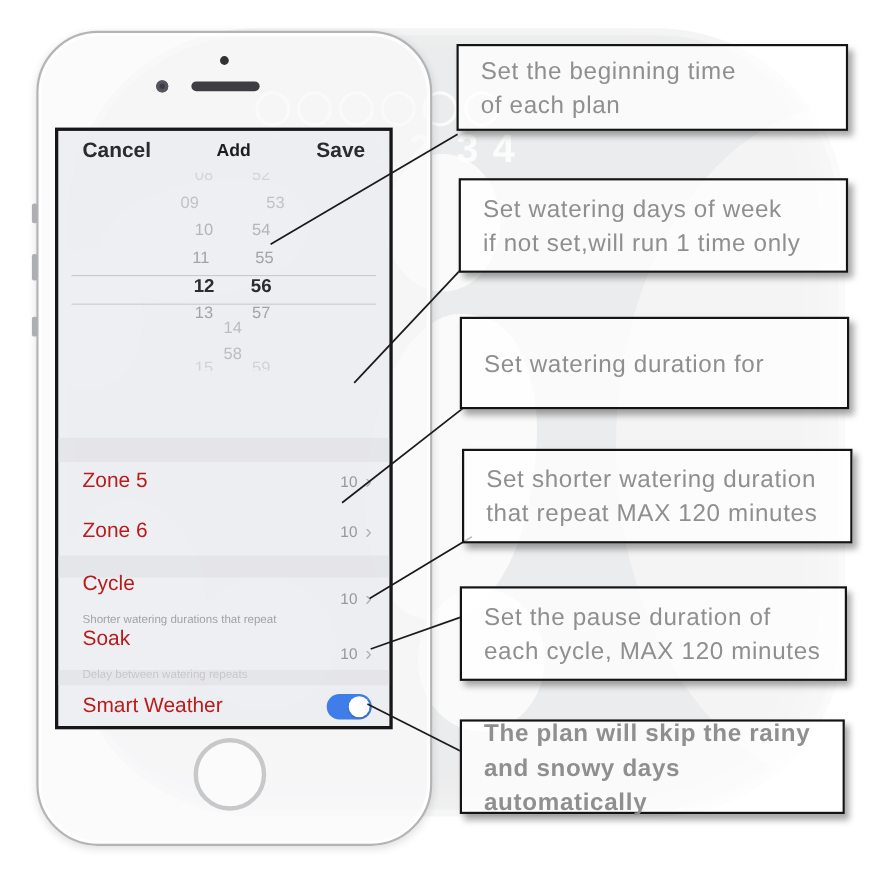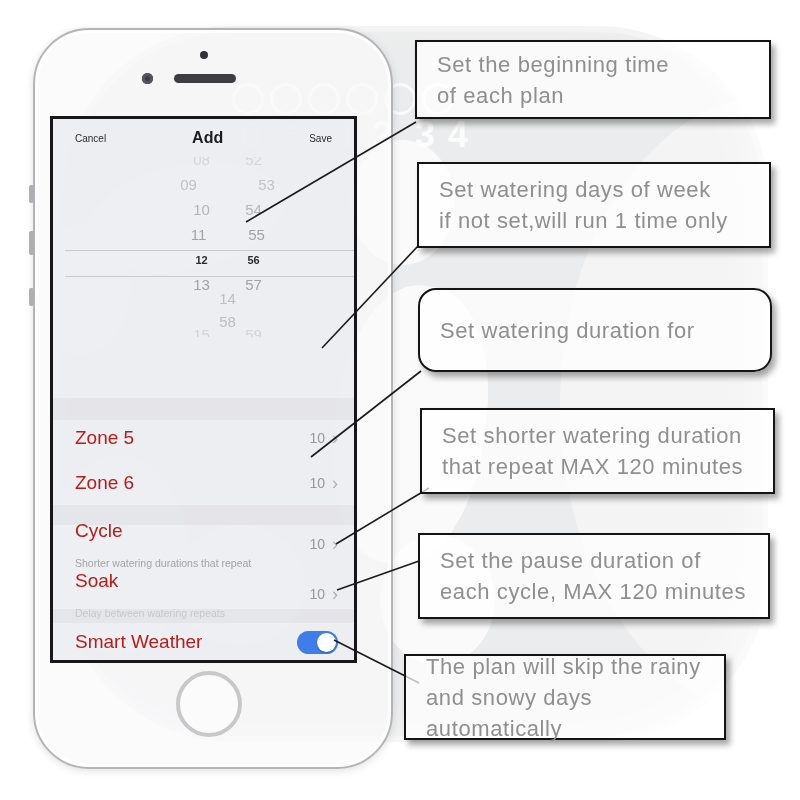--- a/index.html
+++ b/index.html
@@ -36,30 +36,30 @@
              background:#3c3c44;box-shadow:inset 0 0 0 3px #55555e;}
   .speaker{position:absolute;left:139px;top:44px;width:62px;height:9px;border-radius:5px;background:#3d3d42;}
   .home-btn{position:absolute;left:141px;top:641px;width:58px;height:58px;border-radius:50%;
             border:4px solid #c7c8ca;background:rgba(255,255,255,.55);}
 
   
   .screen{position:absolute;left:15px;top:86px;width:307px;height:547px;box-sizing:border-box;
           border:3px solid #17171a;background:rgba(236,237,240,.87);overflow:hidden;}
   .appbar{position:absolute;left:0;top:0;width:100%;height:38px;display:flex;align-items:center;
           justify-content:space-between;padding:0 22px;box-sizing:border-box;}
-  .appbar .btn{font-size:10px;color:#2b2b2e;}
+  .appbar .btn{font-size:19px;color:#2b2b2e;font-weight:bold;}
   .appbar .title{font-size:16px;font-weight:bold;color:#1c1c1f;}
 
-  .picker{position:absolute;left:0;top:38px;width:100%;height:180px;overflow:hidden;padding-left:16px;}
+  .picker{position:absolute;left:0;top:38px;width:100%;height:180px;overflow:hidden;}
   .picker .prow{height:25px;display:flex;justify-content:center;align-items:center;gap:6px;
                 transform:translateX(8px);}
   .picker .prow:first-child{margin-top:-10px;}
   .picker .prow span{width:46px;text-align:center;font-size:15px;color:#96969b;}
   .prow.r0{opacity:.28;} .prow.r1{opacity:.5;gap:32px;} .prow.r2{opacity:.65;} .prow.r3{opacity:.85;gap:12px;}
-  .prow.r4 span{color:#2c2c30;font-weight:bold;font-size:11px;}
+  .prow.r4 span{color:#2c2c30;font-weight:bold;font-size:17px;}
   .prow.r5{opacity:.85;} .prow.r6{opacity:.55;flex-direction:column;} .prow.r7{opacity:.3;}
   .pdiv{position:absolute;left:12px;right:12px;height:1px;background:#c9cace;}
 
   .days{position:absolute;left:0;top:236px;width:100%;display:flex;justify-content:center;gap:7px;}
   .pill{width:31px;height:31px;border-radius:50%;border:1px solid #cfd0d4;display:flex;
         align-items:center;justify-content:center;font-size:10px;color:#8e8e93;box-sizing:border-box;}
   .pill.on{background:var(--accent-blue,#4a80e2);border-color:var(--accent-blue,#4a80e2);color:#fff;}
 
   .band{position:absolute;left:0;width:100%;background:#dfe0e4;opacity:.6;}
 
@@ -228,27 +228,27 @@
 </svg>
 
 <div class="callout" style="left:415px;top:40px;width:356px;height:79px;">
   <span>Set the beginning time</span>
   <span>of each plan</span>
 </div>
 <div class="callout" style="left:417px;top:162px;width:354px;height:86px;">
   <span>Set watering days of week</span>
   <span>if not set,will run 1 time only</span>
 </div>
-<div class="callout" style="left:418px;top:288px;width:354px;height:84px;border-radius:18px;">
+<div class="callout" style="left:418px;top:288px;width:354px;height:84px;">
   <span>Set watering duration for</span>
 </div>
 <div class="callout" style="left:420px;top:408px;width:355px;height:86px;">
   <span>Set shorter watering duration</span>
   <span>that repeat MAX 120 minutes</span>
 </div>
 <div class="callout" style="left:418px;top:533px;width:352px;height:86px;">
   <span>Set the pause duration of</span>
   <span>each cycle, MAX 120 minutes</span>
 </div>
-<div class="callout" style="left:404px;top:654px;width:322px;height:86px;">
+<div class="callout" style="left:418px;top:654px;width:350px;height:86px;font-weight:bold;">
   <span>The plan will skip the rainy</span>
   <span>and snowy days automatically</span>
 </div>
 
 </body></html>

